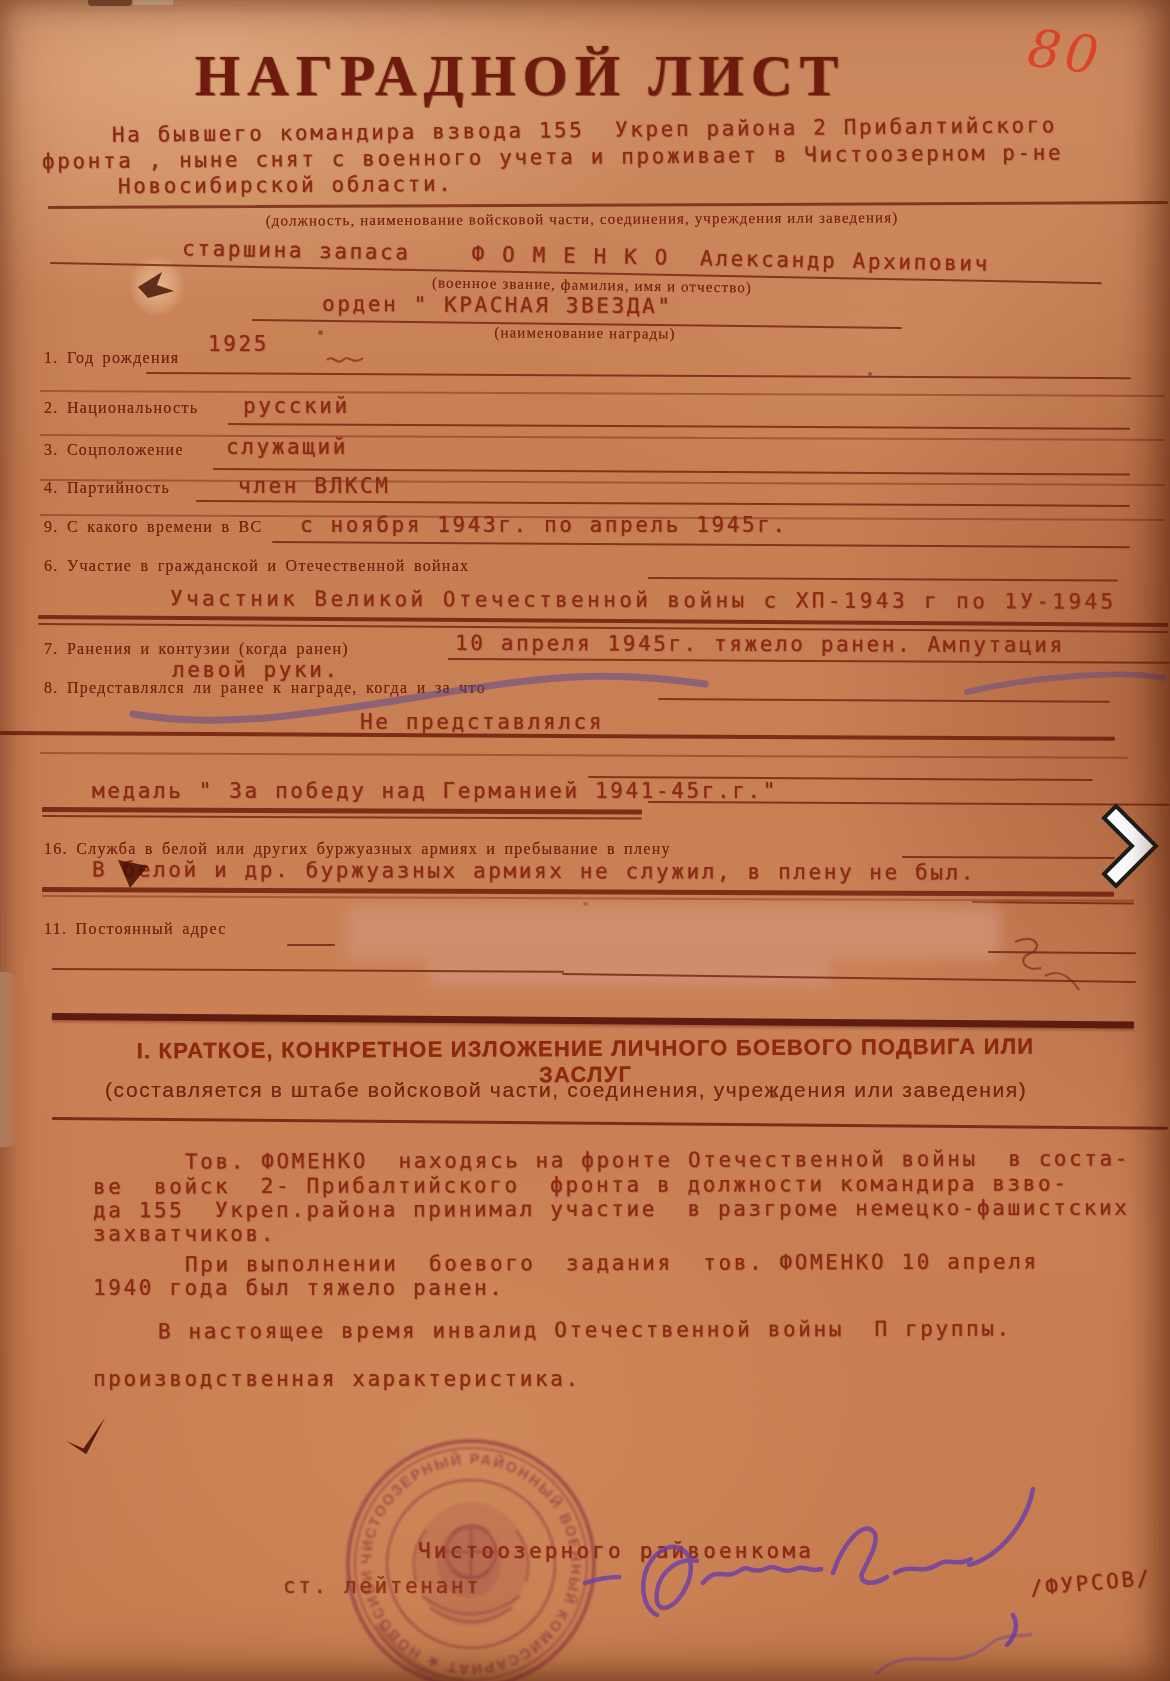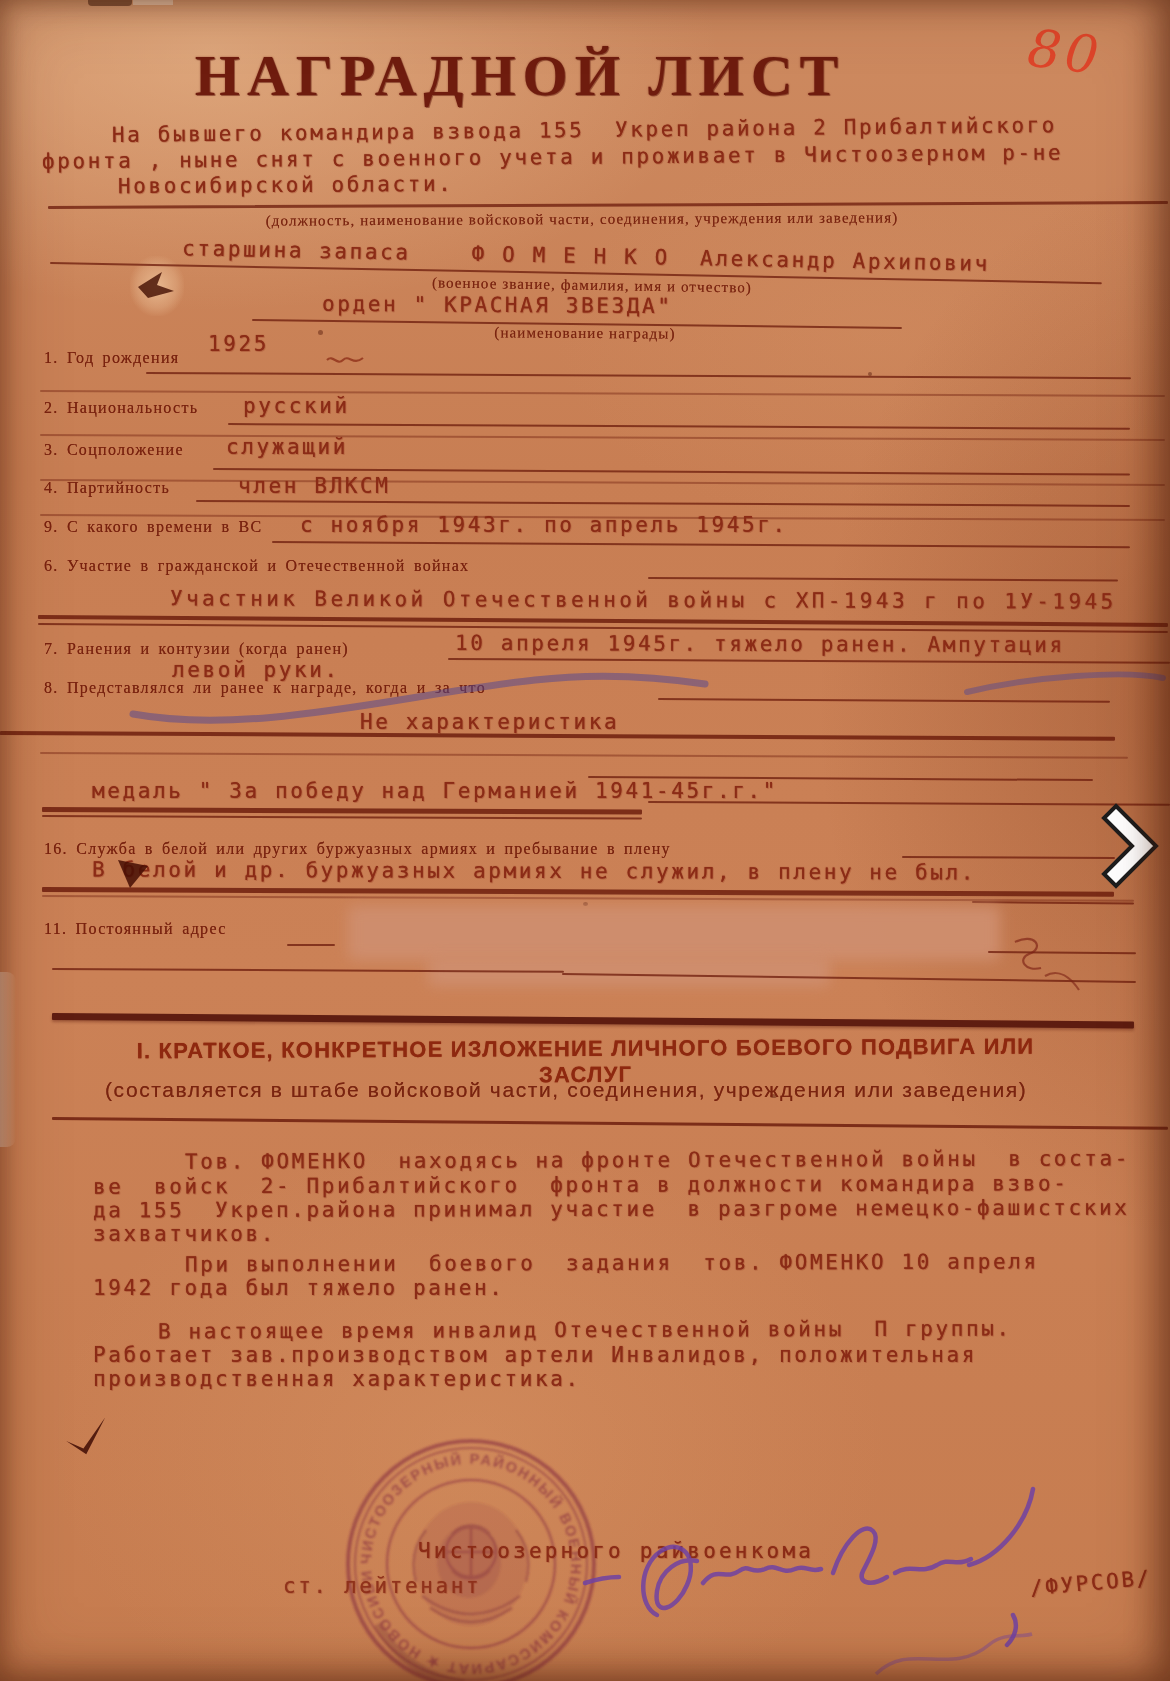--- a/index.html
+++ b/index.html
@@ -114,21 +114,21 @@
   <div class="rule th" style="left:38px;top:615px;width:1130px;transform:rotate(.4deg)"></div>
   <div class="rule" style="left:38px;top:623px;width:1130px;transform:rotate(.4deg)"></div>
 
   <span class="t lbl" style="left:44px;top:641px">7. Ранения и контузии (когда ранен)</span>
   <span class="t typed" style="left:455px;top:634px;transform:rotate(.2deg)">10 апреля 1945г. тяжело ранен. Ампутация</span>
   <div class="rule" style="left:448px;top:658px;width:722px;transform:rotate(.3deg)"></div>
   <span class="t typed" style="left:172px;top:660px">левой руки.</span>
 
   <span class="t lbl" style="left:44px;top:680px">8. Представлялся ли ранее к награде, когда и за что</span>
   <div class="rule" style="left:658px;top:698px;width:452px;transform:rotate(.35deg)"></div>
-  <span class="t typed" style="left:360px;top:712px">Не характеристика</span>
+  <span class="t typed" style="left:360px;top:712px">Не представлялся</span>
   <div class="rule th" style="left:0px;top:731px;width:1115px;transform:rotate(.3deg)"></div>
   <div class="rule f" style="left:40px;top:752px;width:1088px;transform:rotate(.25deg)"></div>
   <svg style="left:105px;top:622px" width="1075" height="110">
     <path d="M28,92 C150,114 300,72 430,58 C500,50 560,56 600,62" stroke="#4f4694" stroke-width="7" fill="none" opacity=".5" stroke-linecap="round"></path>
     <path d="M862,70 C930,54 1020,48 1058,56" stroke="#4f4694" stroke-width="6" fill="none" opacity=".45" stroke-linecap="round"></path>
   </svg>
 
   <div class="rule" style="left:588px;top:776px;width:505px;transform:rotate(.35deg)"></div>
   <span class="t typed" style="left:92px;top:781px">медаль " За победу над Германией 1941-45г.г."</span>
   <div class="rule th" style="left:42px;top:807px;width:600px;height:4.5px;transform:rotate(.25deg)"></div>
@@ -161,24 +161,23 @@
   <div class="sechead">I. КРАТКОЕ, КОНКРЕТНОЕ ИЗЛОЖЕНИЕ ЛИЧНОГО БОЕВОГО ПОДВИГА ИЛИ ЗАСЛУГ</div>
   <div class="subcap">(составляется в штабе войсковой части, соединения, учреждения или заведения)</div>
   <div class="rule" style="left:52px;top:1117px;width:1116px;height:2.5px;transform:rotate(.5deg);opacity:.85"></div>
 
   <span class="t typed" style="left:185px;top:1150px;transform:rotate(-.2deg)">Тов. ФОМЕНКО  находясь на фронте Отечественной войны  в соста-</span>
   <span class="t typed" style="left:93px;top:1175px;transform:rotate(-.2deg)">ве  войск  2- Прибалтийского  фронта в должности командира взво-</span>
   <span class="t typed" style="left:93px;top:1199px;transform:rotate(-.15deg)">да 155  Укреп.района принимал участие  в разгроме немецко-фашистских</span>
   <span class="t typed" style="left:93px;top:1224px">захватчиков.</span>
 
   <span class="t typed" style="left:185px;top:1253px;transform:rotate(-.2deg)">При выполнении  боевого  задания  тов. ФОМЕНКО 10 апреля</span>
-  <span class="t typed" style="left:93px;top:1278px">1942 года был тяжело ранен.</span>
+  <span class="t typed" style="left:93px;top:1278px">1940 года был тяжело ранен.</span>
 
   <span class="t typed" style="left:158px;top:1320px;transform:rotate(-.2deg)">В настоящее время инвалид Отечественной войны  П группы.</span>
-  <span class="t typed" style="left:93px;top:1345px">Работает зав.производством артели Инвалидов, положительная</span>
   <span class="t typed" style="left:93px;top:1369px">производственная характеристика.</span>
 
   <svg style="left:64px;top:1418px" width="46" height="40">
     <path d="M2,20 L18,30 L44,2 L20,36 Z" fill="#3f0c03" opacity=".85" transform="rotate(-8 23 20)"></path>
   </svg>
 
   <svg style="left:316px;top:1412px" width="310" height="310" viewBox="0 0 310 310">
     <defs>
       <path id="ringpath" d="M155,152 m-100,0 a100,100 0 1,1 200,0 a100,100 0 1,1 -200,0"></path>
       <filter id="fz">

